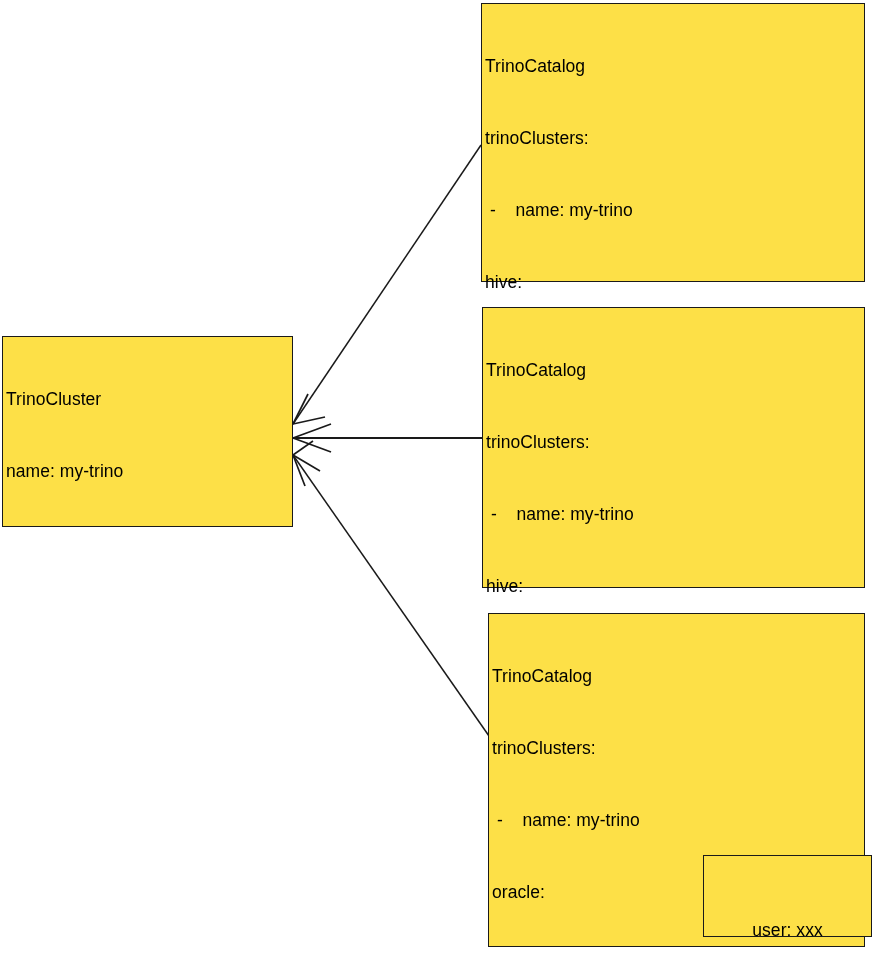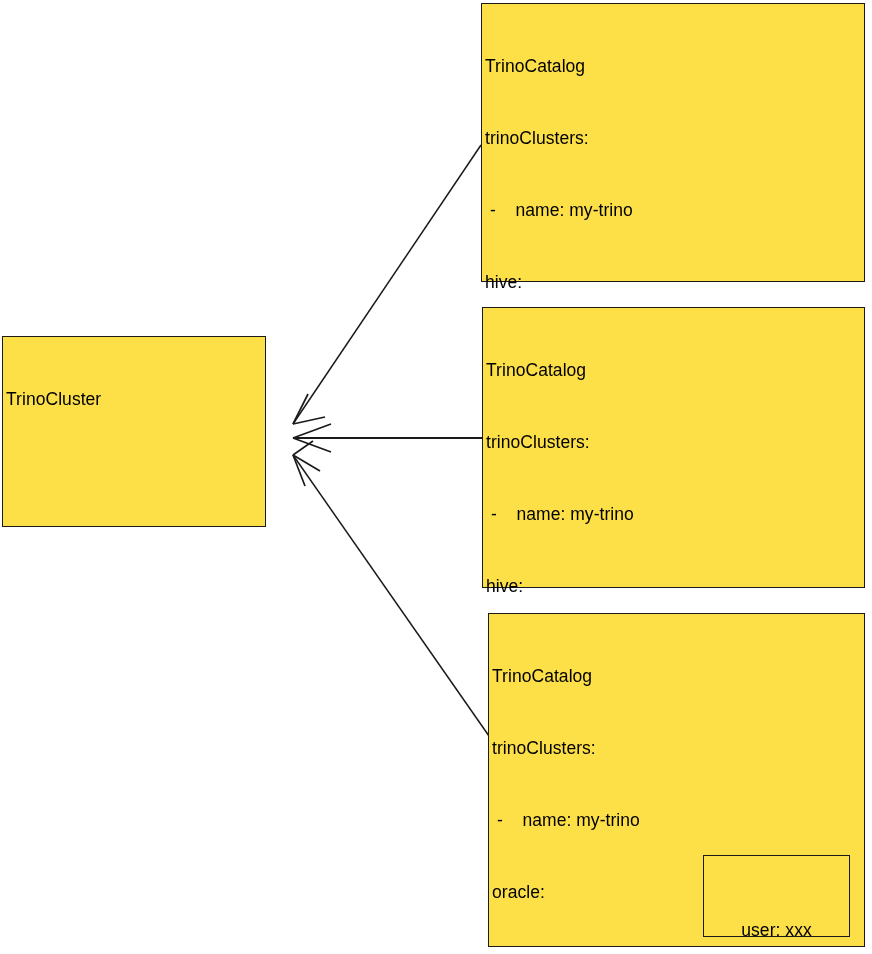--- a/index.html
+++ b/index.html
@@ -33,21 +33,21 @@
     letter-spacing: 0.05px;
   }
   .node-text .ln {
     display: block;
     white-space: pre;
   }
   
   #trino-cluster {
     left: 2px;
     top: 336px;
-    width: 264px;
+    width: 291px;
     height: 191px;
   }
   
   #catalog-1 {
     left: 481px;
     top: 3px;
     width: 384px;
     height: 279px;
   }
   #catalog-2 {
@@ -59,21 +59,21 @@
   #catalog-3 {
     left: 488px;
     top: 613px;
     width: 377px;
     height: 334px;
   }
   
   #secret-box {
     left: 214px;
     top: 241px;
-    width: 147px;
+    width: 169px;
     height: 82px;
     text-decoration: underline;
   }
   #secret-box .node-text {
     left: 0;
     right: 0;
     top: 14px;
     text-align: center;
   }
   #secret-box .node-text .ln {
@@ -121,20 +121,21 @@
     <g>
       <line x1="760" y1="818" x2="787" y2="854" stroke-width="1.6"></line>
       <line x1="787" y1="854" x2="768" y2="843" stroke-width="1.6"></line>
       <line x1="787" y1="854" x2="779" y2="827" stroke-width="1.6"></line>
     </g>
   </svg>
 
   <div class="node" id="trino-cluster">
     <div class="node-text">
       <span class="ln">TrinoCluster</span>
+      <span class="ln">name: my-trino</span>
     </div>
   </div>
 
   <div class="node" id="catalog-1">
     <div class="node-text">
       <span class="ln">TrinoCatalog</span>
       <span class="ln">trinoClusters:</span>
       <span class="ln"> -    name: my-trino</span>
       <span class="ln">hive:</span>
       <span class="ln">   s3: # S3ConnnectionSpec</span>

